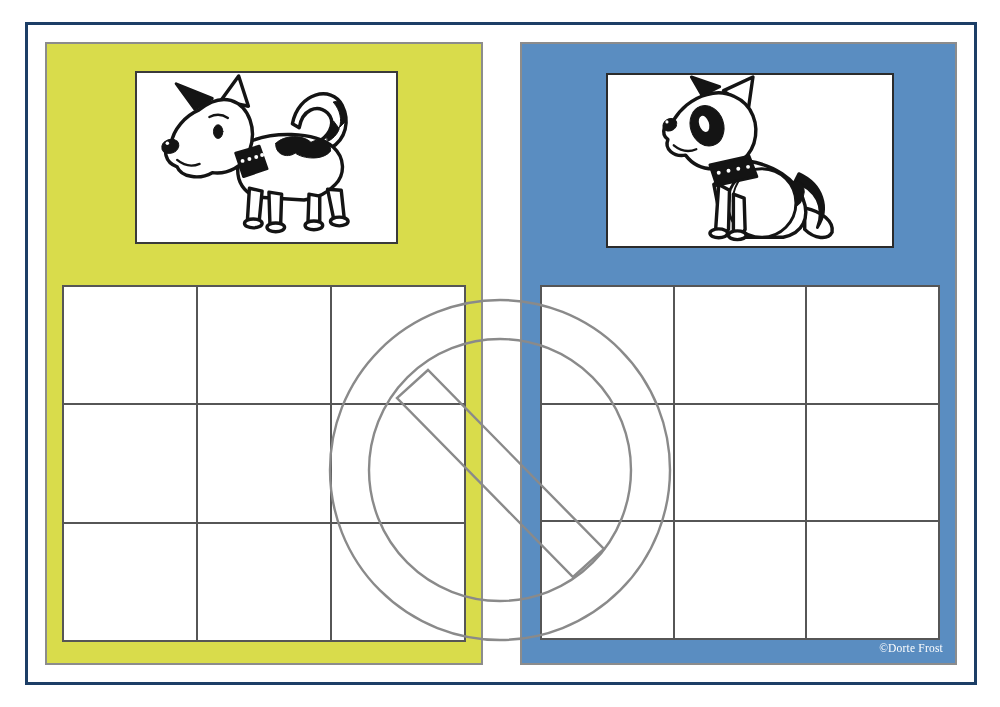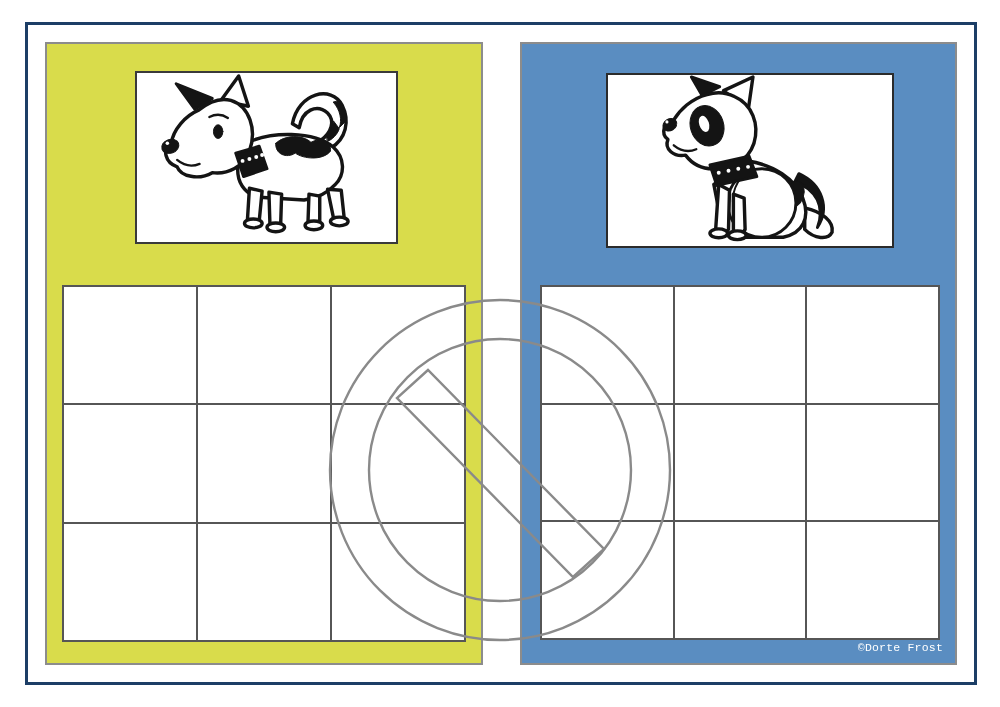--- a/index.html
+++ b/index.html
@@ -1,18 +1,18 @@
 <!DOCTYPE html>
 <html style="--page-bg: #ffffff; --frame-navy: #1c3e66; --panel-left-bg: #d9dc4b; --panel-right-bg: #5a8dc1; --panel-border-gray: #8c8c8c; --grid-line: #565656; --card-border-left: #3a3a3a; --card-border-right: #2b2b2b; --watermark-gray: #8a8a8a; --copyright-text: #ffffff;"><head>
 <meta charset="utf-8">
 <style>
   html,body{margin:0;padding:0;background:#fff;}
   .page{
     position:relative;width:1000px;height:707px;background:var(--page-bg,#ffffff);
-    font-family:Liberation Mono, monospace;overflow:hidden;
+    font-family:Liberation Serif, serif;overflow:hidden;
   }
   .frame{
     position:absolute;left:25px;top:22px;width:952px;height:663px;
     border:3px solid var(--frame-navy,#1c3e66);box-sizing:border-box;
   }
   .panel{
     position:absolute;top:42px;height:623px;box-sizing:border-box;
     border:2px solid var(--panel-border-gray,#8c8c8c);
   }
   .panel.left{left:45px;width:438px;background:var(--panel-left-bg,#d9dc4b);}

